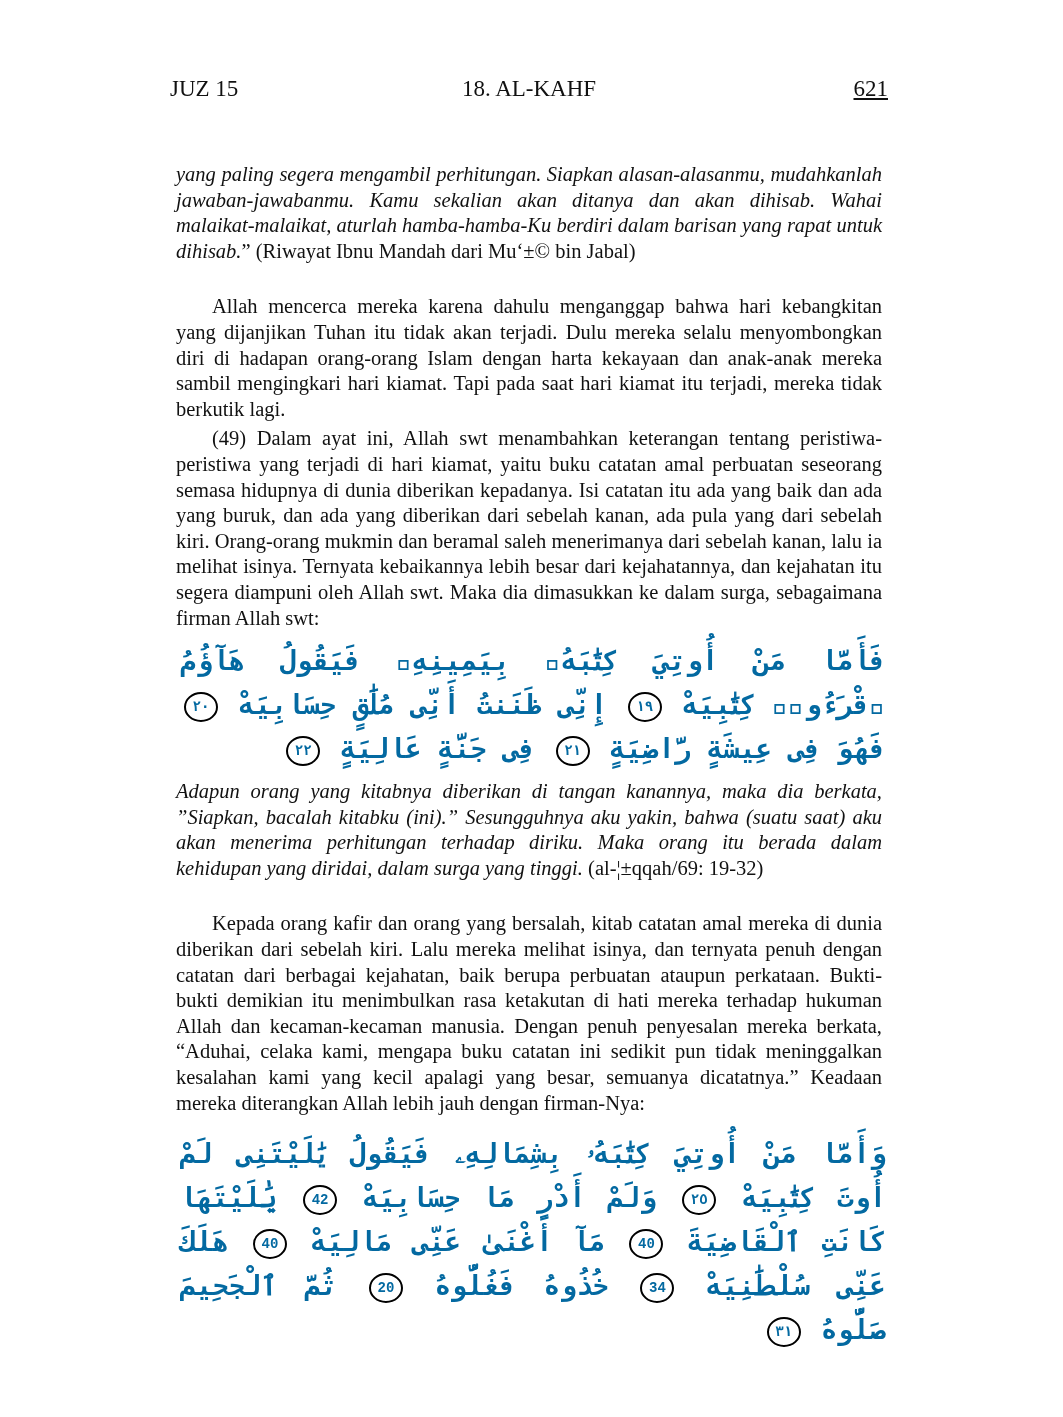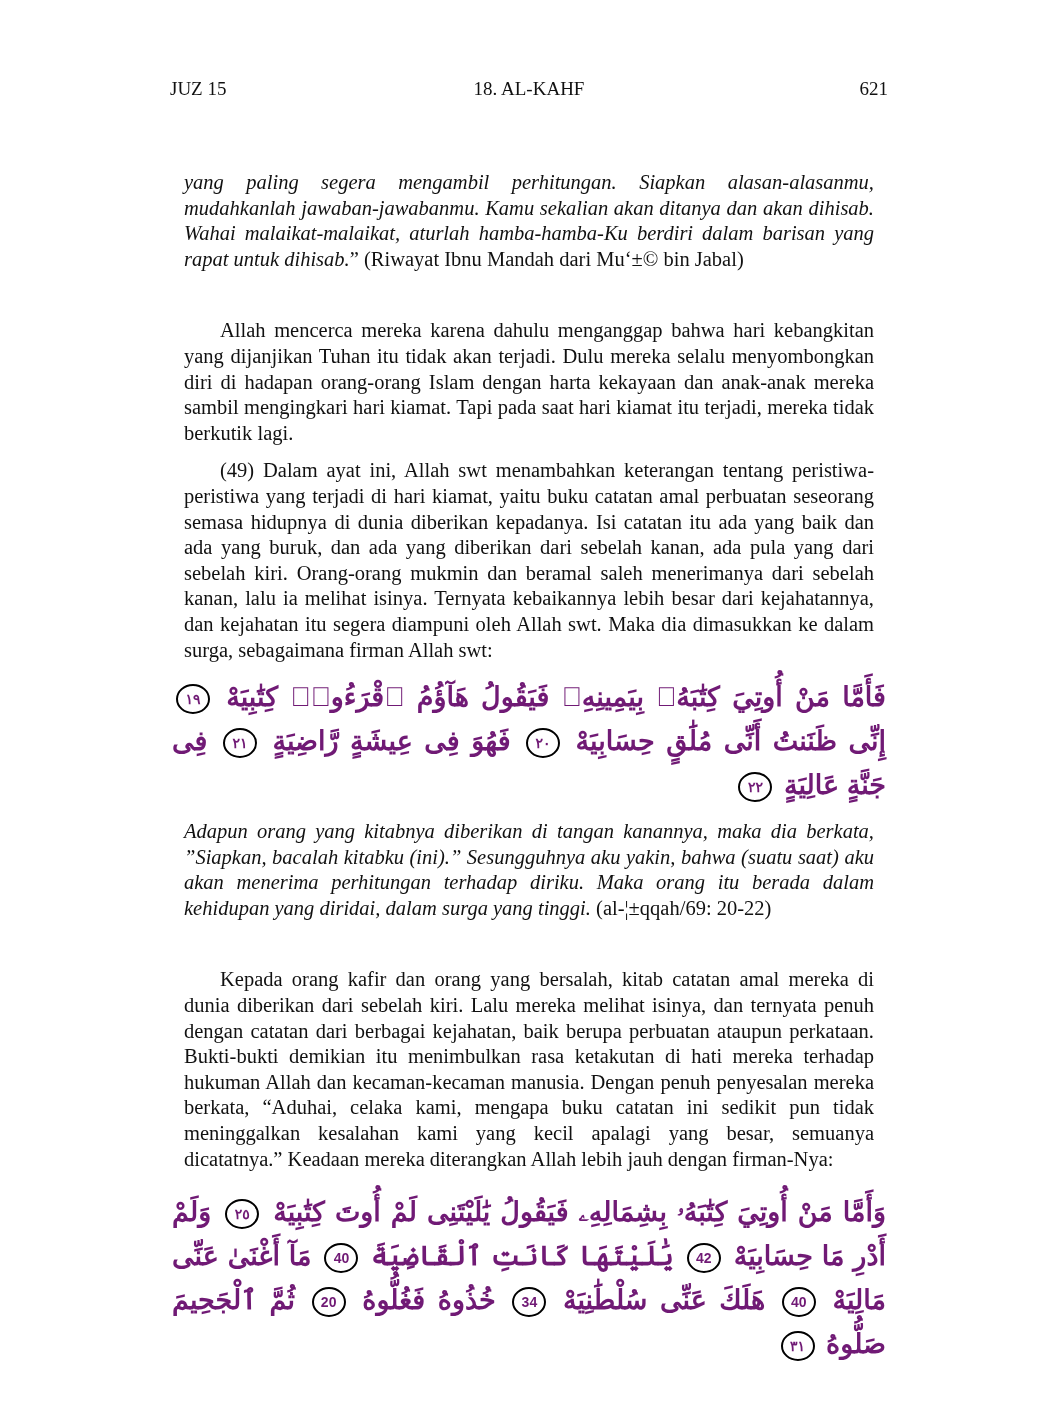--- a/index.html
+++ b/index.html
@@ -3,41 +3,41 @@
 <meta charset="utf-8">
 <style>
   html, body { margin: 0; padding: 0; background: #ffffff; }
   body {
     width: 1063px; height: 1417px; position: relative; overflow: hidden;
     font-family: "Liberation Serif", "DejaVu Serif", serif;
     color: #111111;
   }
   .header {
     position: absolute; left: 170px; top: 76px; width: 718px; height: 26px;
-    font-size: 19px; line-height: 26px;
+    font-size: 23px; line-height: 26px;
   }
   .header .left { position: absolute; left: 0; top: 0; }
   .header .center { position: absolute; left: 0; width: 100%; text-align: center; top: 0; font-family: Liberation Serif, serif; }
-  .header .right { position: absolute; right: 0; top: 0; }
+  .header .right { position: absolute; right: 0; top: 0; text-decoration: underline; }
 
   .content {
     position: absolute; left: 172px; top: 158px; width: 714px;
     font-size: 20.5px; line-height: 25.6px; text-align: justify;
   }
-  .para { margin: 12px; text-indent: 36px; }
+  .para { margin: 4px; text-indent: 36px; }
   .para.noindent { text-indent: 0; }
   .gap { height: 22px; }
   .italic { font-style: italic; }
 
   .arabic-block {
-    margin: 10px 0 6px 0;
+    margin: 10px 0 6px 8px;
     direction: rtl; text-align: justify;
-    font-family: Liberation Sans, sans-serif;
+    font-family: Liberation Mono, monospace;
     font-size: 27px; line-height: 44px; font-weight: bold;
-    color: #701a75;
+    color: #0369a1;
   }
   .ayah-num {
     display: inline-block; direction: ltr;
     border: 2.5px solid #000; border-radius: 50%;
     width: 30px; height: 26px; line-height: 26px;
     font-size: 14px; text-align: center; vertical-align: middle;
     margin: 0 4px; font-weight: bold;
   }
 </style>
 </head>
@@ -62,21 +62,21 @@
     <span>فَأَمَّا مَنْ أُوتِيَ كِتَٰبَهُۥ بِيَمِينِهِۦ فَيَقُولُ هَآؤُمُ ٱقْرَءُوا۟ كِتَٰبِيَهْ</span>
     <span class="ayah-num">١٩</span>
     <span>إِنِّى ظَنَنتُ أَنِّى مُلَٰقٍ حِسَابِيَهْ</span>
     <span class="ayah-num">٢٠</span>
     <span>فَهُوَ فِى عِيشَةٍ رَّاضِيَةٍ</span>
     <span class="ayah-num">٢١</span>
     <span>فِى جَنَّةٍ عَالِيَةٍ</span>
     <span class="ayah-num">٢٢</span>
   </div>
 
-  <p class="para noindent"><span class="italic">Adapun orang yang kitabnya diberikan di tangan kanannya, maka dia berkata, ”Siapkan, bacalah kitabku (ini).” Sesungguhnya aku yakin, bahwa (suatu saat) aku akan menerima perhitungan terhadap diriku. Maka orang itu berada dalam kehidupan yang diridai, dalam surga yang tinggi.</span><span> (al-¦±qqah/69: 20-22)</span></p>
+  <p class="para noindent"><span class="italic">Adapun orang yang kitabnya diberikan di tangan kanannya, maka dia berkata, ”Siapkan, bacalah kitabku (ini).” Sesungguhnya aku yakin, bahwa (suatu saat) aku akan menerima perhitungan terhadap diriku. Maka orang itu berada dalam kehidupan yang diridai, dalam surga yang tinggi.</span><span> (al-¦±qqah/69: 19-32)</span></p>
 
   <div class="gap"></div>
 
   <p class="para">Kepada orang kafir dan orang yang bersalah, kitab catatan amal mereka di dunia diberikan dari sebelah kiri. Lalu mereka melihat isinya, dan ternyata penuh dengan catatan dari berbagai kejahatan, baik berupa perbuatan ataupun perkataan. Bukti-bukti demikian itu menimbulkan rasa ketakutan di hati mereka terhadap hukuman Allah dan kecaman-kecaman manusia. Dengan penuh penyesalan mereka berkata, “Aduhai, celaka kami, mengapa buku catatan ini sedikit pun tidak meninggalkan kesalahan kami yang kecil apalagi yang besar, semuanya dicatatnya.” Keadaan mereka diterangkan Allah lebih jauh dengan firman-Nya:</p>
 
   <div class="arabic-block" style="margin-top:18px;">
     <span>وَأَمَّا مَنْ أُوتِيَ كِتَٰبَهُۥ بِشِمَالِهِۦ فَيَقُولُ يَٰلَيْتَنِى لَمْ أُوتَ كِتَٰبِيَهْ</span>
     <span class="ayah-num">٢٥</span>
     <span>وَلَمْ أَدْرِ مَا حِسَابِيَهْ</span>
     <span class="ayah-num">42</span>

